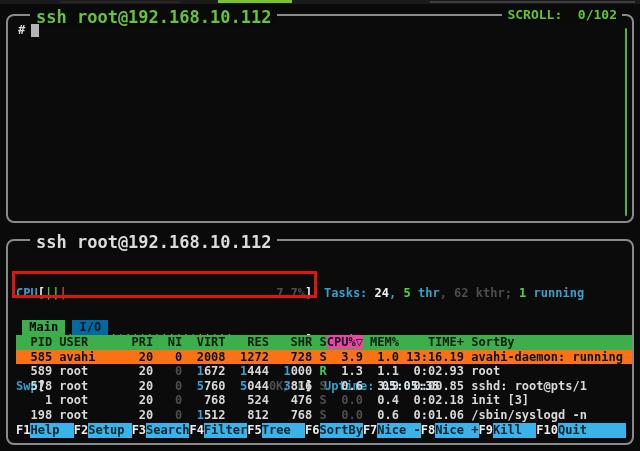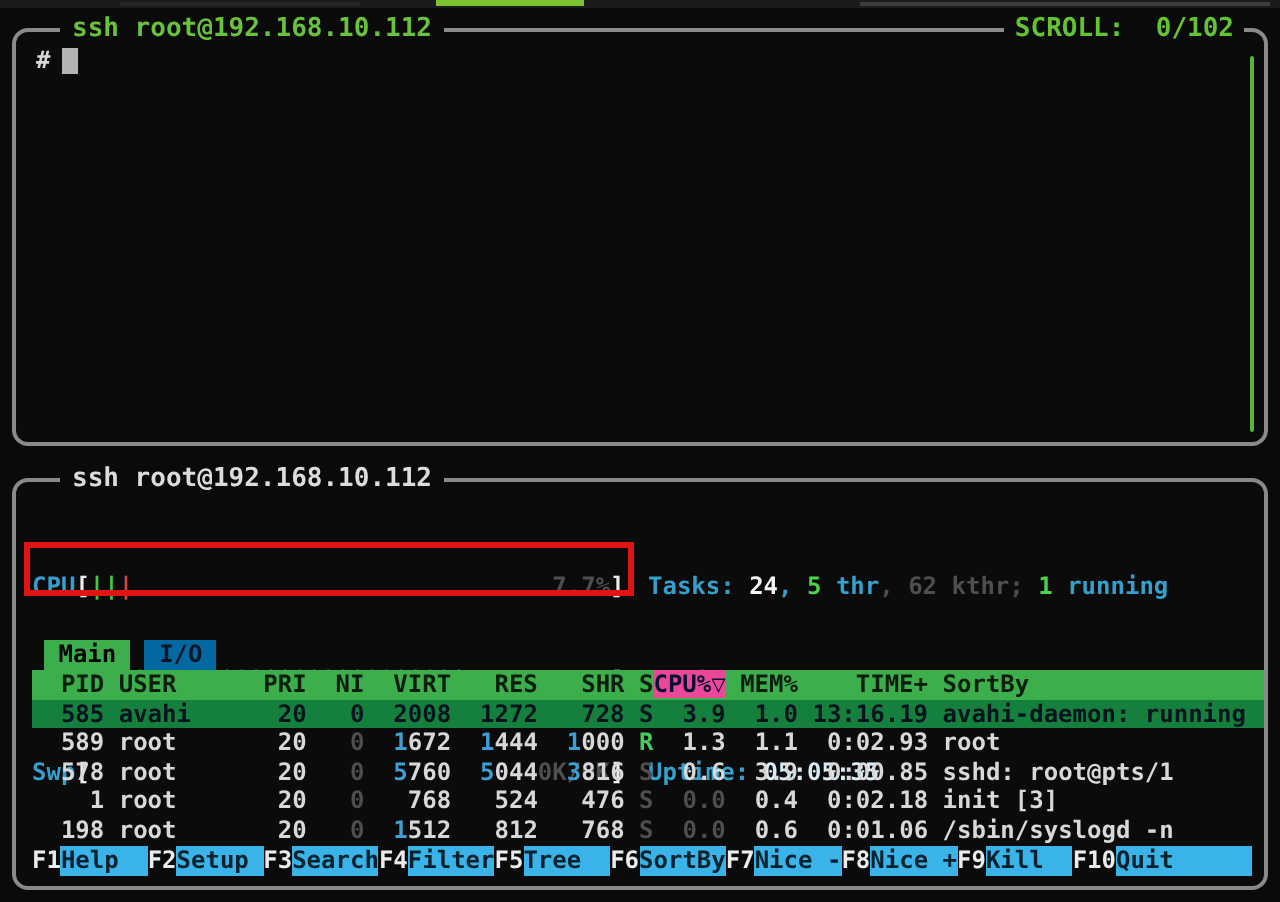--- a/index.html
+++ b/index.html
@@ -9,21 +9,21 @@
   
   .topstrip { position:absolute; top:0; left:0; width:640px; height:4px; background:#1b1b1b; }
   .topstrip .seg-gray1 { position:absolute; top:1px; left:430px; width:205px; height:2px; background:#3d3d3d; }
   .topstrip .seg-gray2 { position:absolute; top:1px; left:60px; width:120px; height:2px; background:#262626; }
   .topstrip .seg-green { position:absolute; top:0; left:218px; width:74px; height:3px; background:#7ac22f; }
 
   .pane { position:absolute; left:6px; width:628px; border:2px solid #8a8a8a; border-radius:8px; background:#0b0b0b; }
   .pane-top { top:14px; height:209px; }
   .pane-bottom { top:239px; height:206px; }
 
-  .pane-title { position:absolute; top:-9px; left:22px; background:#0a0a0a; padding:0 6px; font-size:13px; white-space:pre; }
+  .pane-title { position:absolute; top:-9px; left:22px; background:#0a0a0a; padding:0 6px; font-size:17px; white-space:pre; }
   .pane-title.green { color:#68c23c; }
   .pane-title.white { color:#dcdcdc; }
   .scroll-ind { position:absolute; top:-9px; right:10px; background:#0a0a0a; padding:0 5px; font-size:13px; color:#63c433; white-space:pre; }
   .green-edge { position:absolute; right:5px; top:12px; bottom:5px; width:2px; background:#55b438; border-radius:1px; }
 
   .prompt-line { position:absolute; left:10px; top:7px; white-space:pre; }
   .cursor { display:inline-block; width:8px; height:13px; background:#b4b4b4; vertical-align:text-bottom; margin-left:6px; }
 
   
   .meters { position:absolute; left:8px; top:14px; white-space:pre; line-height:15.5px; }
@@ -43,21 +43,21 @@
   .tabs { position:absolute; left:14px; top:79px; height:15px; white-space:pre; }
   .tab { display:inline-block; color:#000000; height:15px; line-height:15px; }
   .tab.active { background:#3cae4c; }
   .tab.alt { background:#0369a1; margin-left:7px; color:#101428; }
 
   .ptable { position:absolute; left:8px; top:94px; width:616px; }
   .row { white-space:pre; height:14.6px; line-height:14.6px; overflow:hidden; }
   .row.head { background:#3cae4c; }
   .row.head span { color:#0b1d0c; }
   .row.head .sortcol { background:#ec4899; color:#0a1033; }
-  .row.sel { background:#15803d; }
+  .row.sel { background:#f97316; }
   .row.sel span { color:#06131f !important; }
   .s-gray { color:#4e4e4e; } .s-green { color:#3fcf5f; }
 
   .fkbar { position:absolute; left:8px; right:6px; top:182px; height:15px; display:flex; white-space:pre; line-height:15px; }
   .fk-key { color:#ececec; }
   .fk-label { background:#3ab4e8; color:#07222e; }
   .fk-label.grow { flex:1; }
 </style>
 </head>
 <body>

